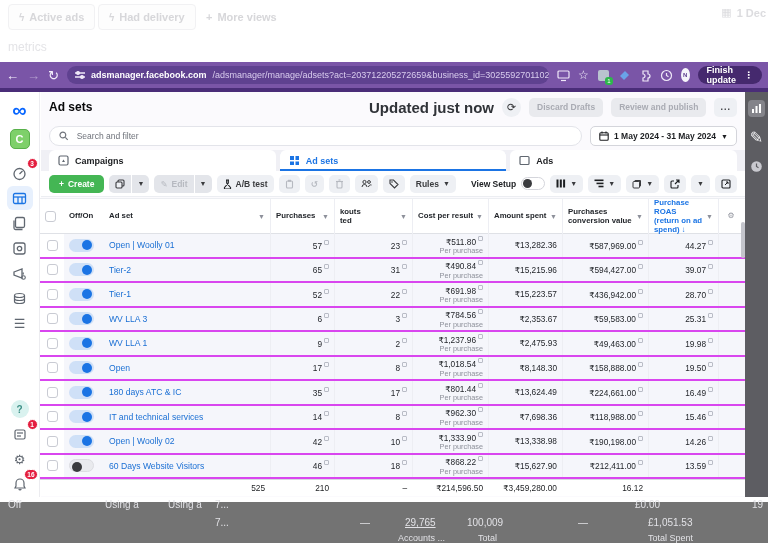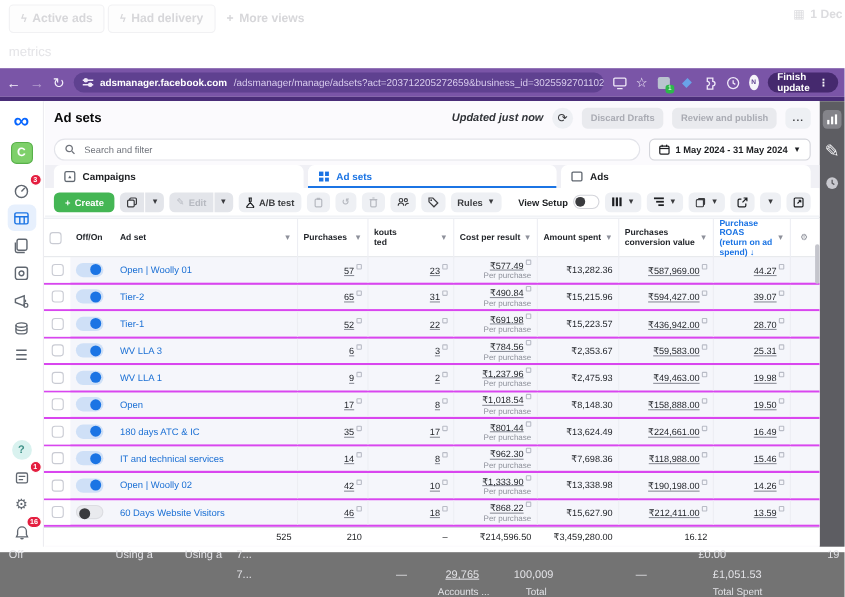--- a/index.html
+++ b/index.html
@@ -65,21 +65,21 @@
   .rr-ic.boxed{background:#84848a;border-radius:4px;}
 
   .main{position:absolute;left:41px;top:0;right:23px;height:100%;background:#fbfafd;}
 
   
   .hd-row{position:absolute;left:0;top:0;right:0;height:30px;display:flex;align-items:center;padding:0 8px;gap:8px;}
   .entity-title{font-size:12px;font-weight:bold;color:#080809;}
   .account-pill{height:19px;background:#fff;border:1px solid #d4d5db;border-radius:5px;display:flex;align-items:center;
                 gap:6px;padding:0 7px;font-size:8.5px;font-weight:bold;color:#1c1e21;}
   .hd-sp{flex:1;}
-  .updated{font-size:10px;font-weight:bold;color:#303338;font-style:italic;}
+  .updated{font-size:15px;font-weight:bold;color:#303338;}
   .round-btn{width:19px;height:19px;border-radius:50%;background:#eef0f4;display:flex;align-items:center;
              justify-content:center;color:#3a3b3e;font-size:11px;}
   .gray-btn{height:19px;background:#e9eaee;border-radius:5px;display:flex;align-items:center;padding:0 8px;
             font-size:8.5px;font-weight:bold;color:#a9abb3;}
   .dots-btn{height:19px;background:#eef0f4;border-radius:5px;display:flex;align-items:center;padding:0 6px;
             font-size:9px;font-weight:bold;color:#3a3b3e;letter-spacing:1px;}
 
   
   .search-row{position:absolute;left:0;top:30px;right:0;height:28px;display:flex;align-items:center;padding:0 8px;gap:8px;}
   .search-box{flex:1;height:20px;background:#fff;border:1px solid #e3e4ea;border-radius:12px;display:flex;
@@ -124,21 +124,21 @@
   .trow{height:24.5px;border-bottom:2px solid #d946ef;background:#f5f6fb;}
   .trow .cell{display:flex;align-items:center;padding:0 5px;font-size:8.3px;color:#23262b;}
   .cell.ck{background:#fff;justify-content:center;}
   .cell.num{justify-content:flex-end;text-align:right;flex-direction:column;align-items:flex-end;justify-content:center;}
   .checkbox{width:11px;height:11px;border:1px solid #c9cbd3;border-radius:3px;background:#fff;}
   .toggle{width:25px;height:13px;border-radius:7px;background:#cfe0f7;position:relative;}
   .toggle .knob{position:absolute;top:1.5px;right:2px;width:10px;height:10px;border-radius:50%;background:#1b74e4;}
   .toggle.off{background:#e9eaee;border:1px solid #dcdde2;}
   .toggle.off .knob{left:2px;right:auto;background:#3a3b3e;}
   .adset-link{color:#1a6fd4;font-size:8.6px;text-decoration:none;}
-  .val{text-decoration:underline;text-decoration-color:#8d909a;}
+  .val{text-decoration-color:#8d909a;}
   .attr{display:inline-block;width:5px;height:5px;border:1px solid #b9bcc6;border-radius:1px;margin-left:2px;
         vertical-align:super;}
   .sub{font-size:7.3px;color:#8d909a;line-height:1;margin-top:1px;}
   .tfoot{height:17px;background:#fff;border-top:1px solid #d7d9df;}
   .tfoot .cell{display:flex;align-items:center;padding:0 5px;font-size:8.3px;color:#1c1e21;}
   .tfoot .cell.r{justify-content:flex-end;}
   .tfoot .flabel{font-weight:bold;gap:3px;}
   .info-i{color:#5f6368;font-size:8px;}
   .scroll-thumb{position:absolute;right:0px;top:130px;width:4px;height:36px;background:#c4c5cc;border-radius:2px;}
 
@@ -520,21 +520,21 @@
     <div class="cell">
                 <a class="adset-link" href="#">Open | Woolly 01</a>
               </div>
     <div class="cell num vline">
                 <span><span class="val">57</span><span class="attr"></span></span>
               </div>
     <div class="cell num vline">
                 <span><span class="val">23</span><span class="attr"></span></span>
               </div>
     <div class="cell num vline">
-      <span><span class="val">₹577.49</span><span class="attr"></span></span>
+      <span><span class="val">₹511.80</span><span class="attr"></span></span>
       <span class="sub">Per purchase</span>
     </div>
     <div class="cell num vline">
                 <span>₹13,282.36</span>
               </div>
     <div class="cell num vline">
                 <span><span class="val">₹587,969.00</span><span class="attr"></span></span>
               </div>
     <div class="cell num vline">
                 <span><span class="val">44.27</span><span class="attr"></span></span>

